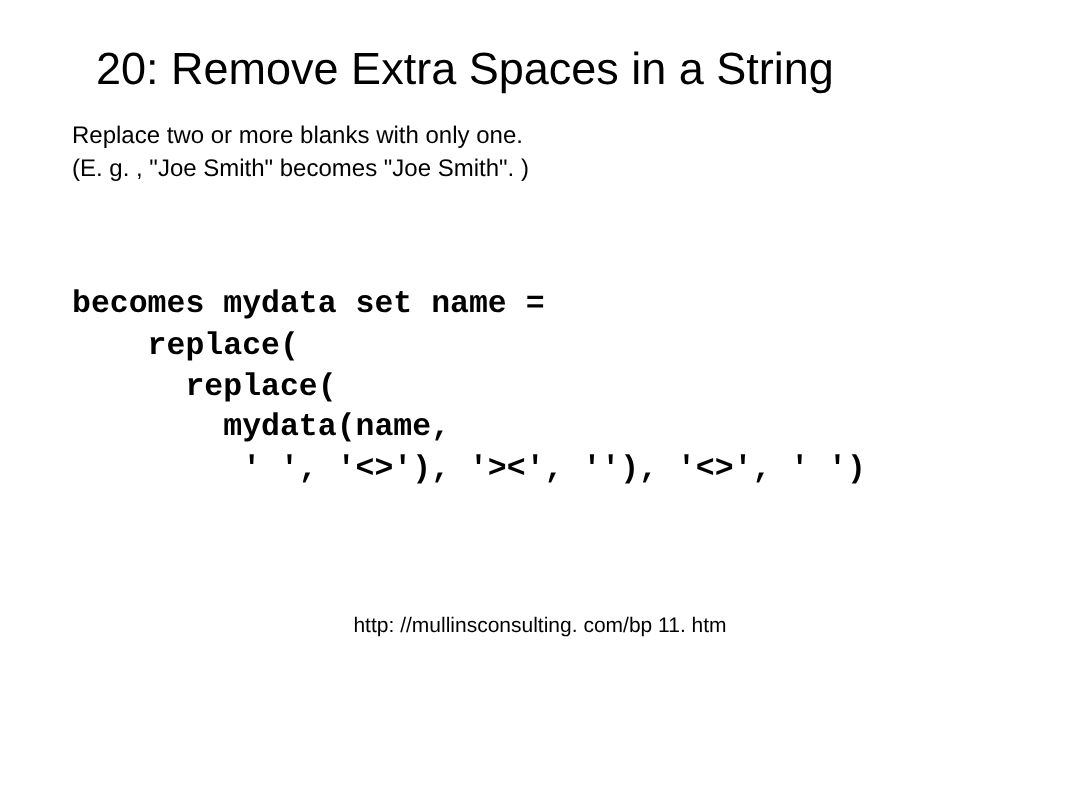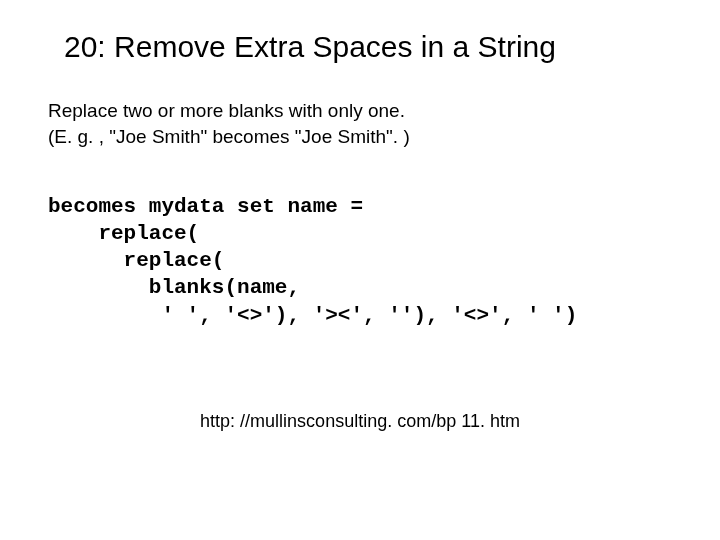--- a/index.html
+++ b/index.html
@@ -7,56 +7,56 @@
       width: 720px;
       height: 540px;
       background: #fff;
       font-family: Arial, Helvetica, sans-serif;
       color: #000;
       padding: 30px 48px 20px 48px;
     }
     .title {
       font-size: 30px;
       font-weight: 400;
-      margin-bottom: 34px;
+      margin-bottom: 16px;
       margin-left: 16px;
     }
     .desc {
-      font-size: 19px;
+      font-size: 16px;
       font-weight: 400;
       line-height: 1.35;
-      margin-bottom: 16px;
+      margin-bottom: 40px;
     }
     .code {
       font-family: "Courier New", Courier, monospace;
       font-size: 21px;
       font-weight: bold;
       line-height: 1.3;
       white-space: pre;
       margin-bottom: 80px;
     }
     .refs {
       text-align: center;
-      font-size: 18px;
+      font-size: 14px;
       line-height: 1.35;
     }
   </style>
 </head>
 <body>
 
 <h1 class="title">20: Remove Extra Spaces in a String</h1>
 
 <div class="desc">
   <div>Replace two or more blanks with only one.</div>
   <div>(E. g. , "Joe              Smith" becomes "Joe Smith". )</div>
 </div>
 
 <div class="code">
 <span>becomes mydata set name =</span>
 <span>    replace(</span>
 <span>      replace(</span>
-<span>        blanks(name,</span>
+<span>        mydata(name,</span>
 <span>         ' ', '&lt;&gt;'), '&gt;&lt;', ''), '&lt;&gt;', ' ')</span>
 </div>
 
 <div class="refs">
   <div>http: //mullinsconsulting. com/bp 11. htm</div>
 </div>
 
 </body></html>

